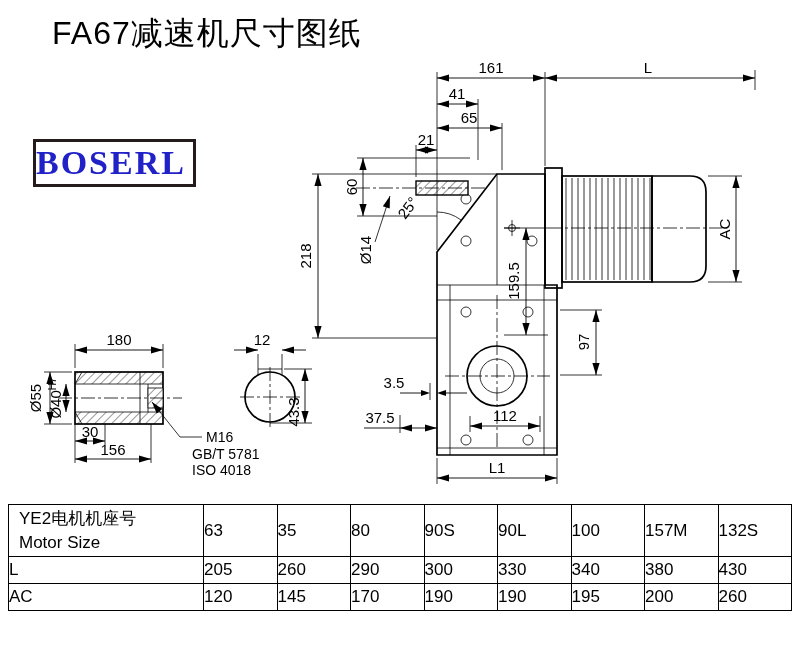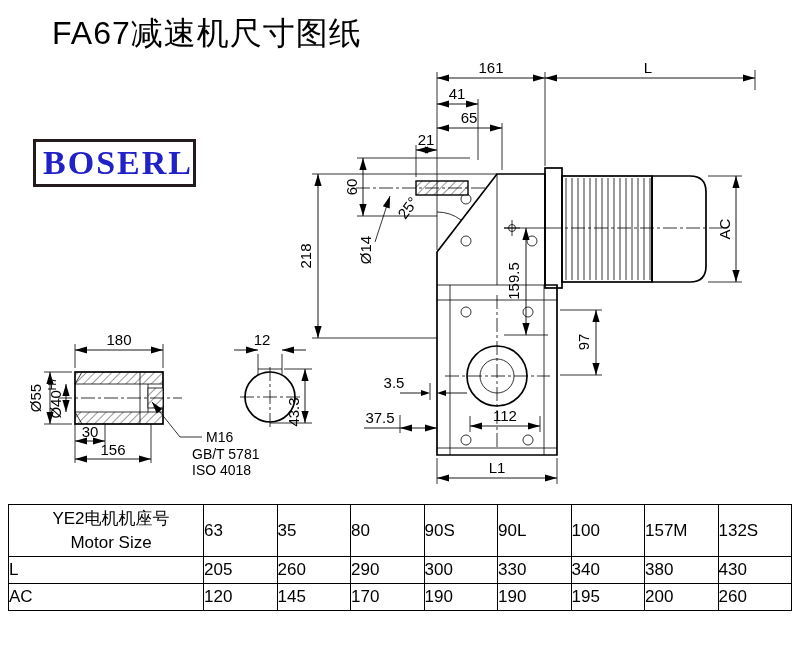--- a/index.html
+++ b/index.html
@@ -4,37 +4,37 @@
 <style>
   * { margin:0; padding:0; box-sizing:border-box; }
   html,body { background:#ffffff; }
   body { width:800px; height:646px; font-family:"Liberation Sans",sans-serif; color:#000; }
   .page { position:relative; width:800px; height:646px; background:#fff; overflow:hidden; }
 
   .title { position:absolute; left:52px; top:12px; font-size:32px; font-weight:normal;
            letter-spacing:1px; white-space:nowrap; }
 
   .logo { position:absolute; left:33px; top:139px; width:163px; height:48px;
-          border:3px solid #241c1c; background:#fff; display:flex; align-items:center; justify-content:flex-end; }
+          border:3px solid #241c1c; background:#fff; display:flex; align-items:center; justify-content:flex-start; }
   .logo span { font-family:"Liberation Serif",serif; font-weight:bold; font-size:34px;
                color:#2121c8; letter-spacing:2px; line-height:1; }
 
   svg.drawing { position:absolute; left:0; top:0; }
   .tk { stroke:#000; stroke-width:1.7; fill:none; }
   .tn { stroke:#000; stroke-width:0.8; fill:none; }
   .cl { stroke:#000; stroke-width:0.8; fill:none; stroke-dasharray:14 3 3 3; }
   .dm { stroke:#000; stroke-width:0.9; fill:none; }
   text.dl { font-family:"Liberation Sans",sans-serif; font-size:15px; fill:#000; stroke:none; }
   text.nt { font-family:"Liberation Sans",sans-serif; font-size:14px; fill:#000; stroke:none; }
 
   table.spec { position:absolute; left:8px; top:504px; width:784px;
                border-collapse:collapse; table-layout:fixed; background:#fff; }
   .spec td, .spec th { border:1.6px solid #000; text-align:left; font-size:17px;
                        font-weight:normal; vertical-align:middle; padding:0; }
-  .spec th.desc { text-align:center; padding-left:10px; line-height:1.4; }
+  .spec th.desc { text-align:left; padding-left:10px; line-height:1.4; }
   .spec tr { height:27px; }
   .spec tr.hdr { height:52px; }
 </style>
 </head>
 <body>
 
 <div class="page">
 
   <div class="title">FA67减速机尺寸图纸</div>
 

